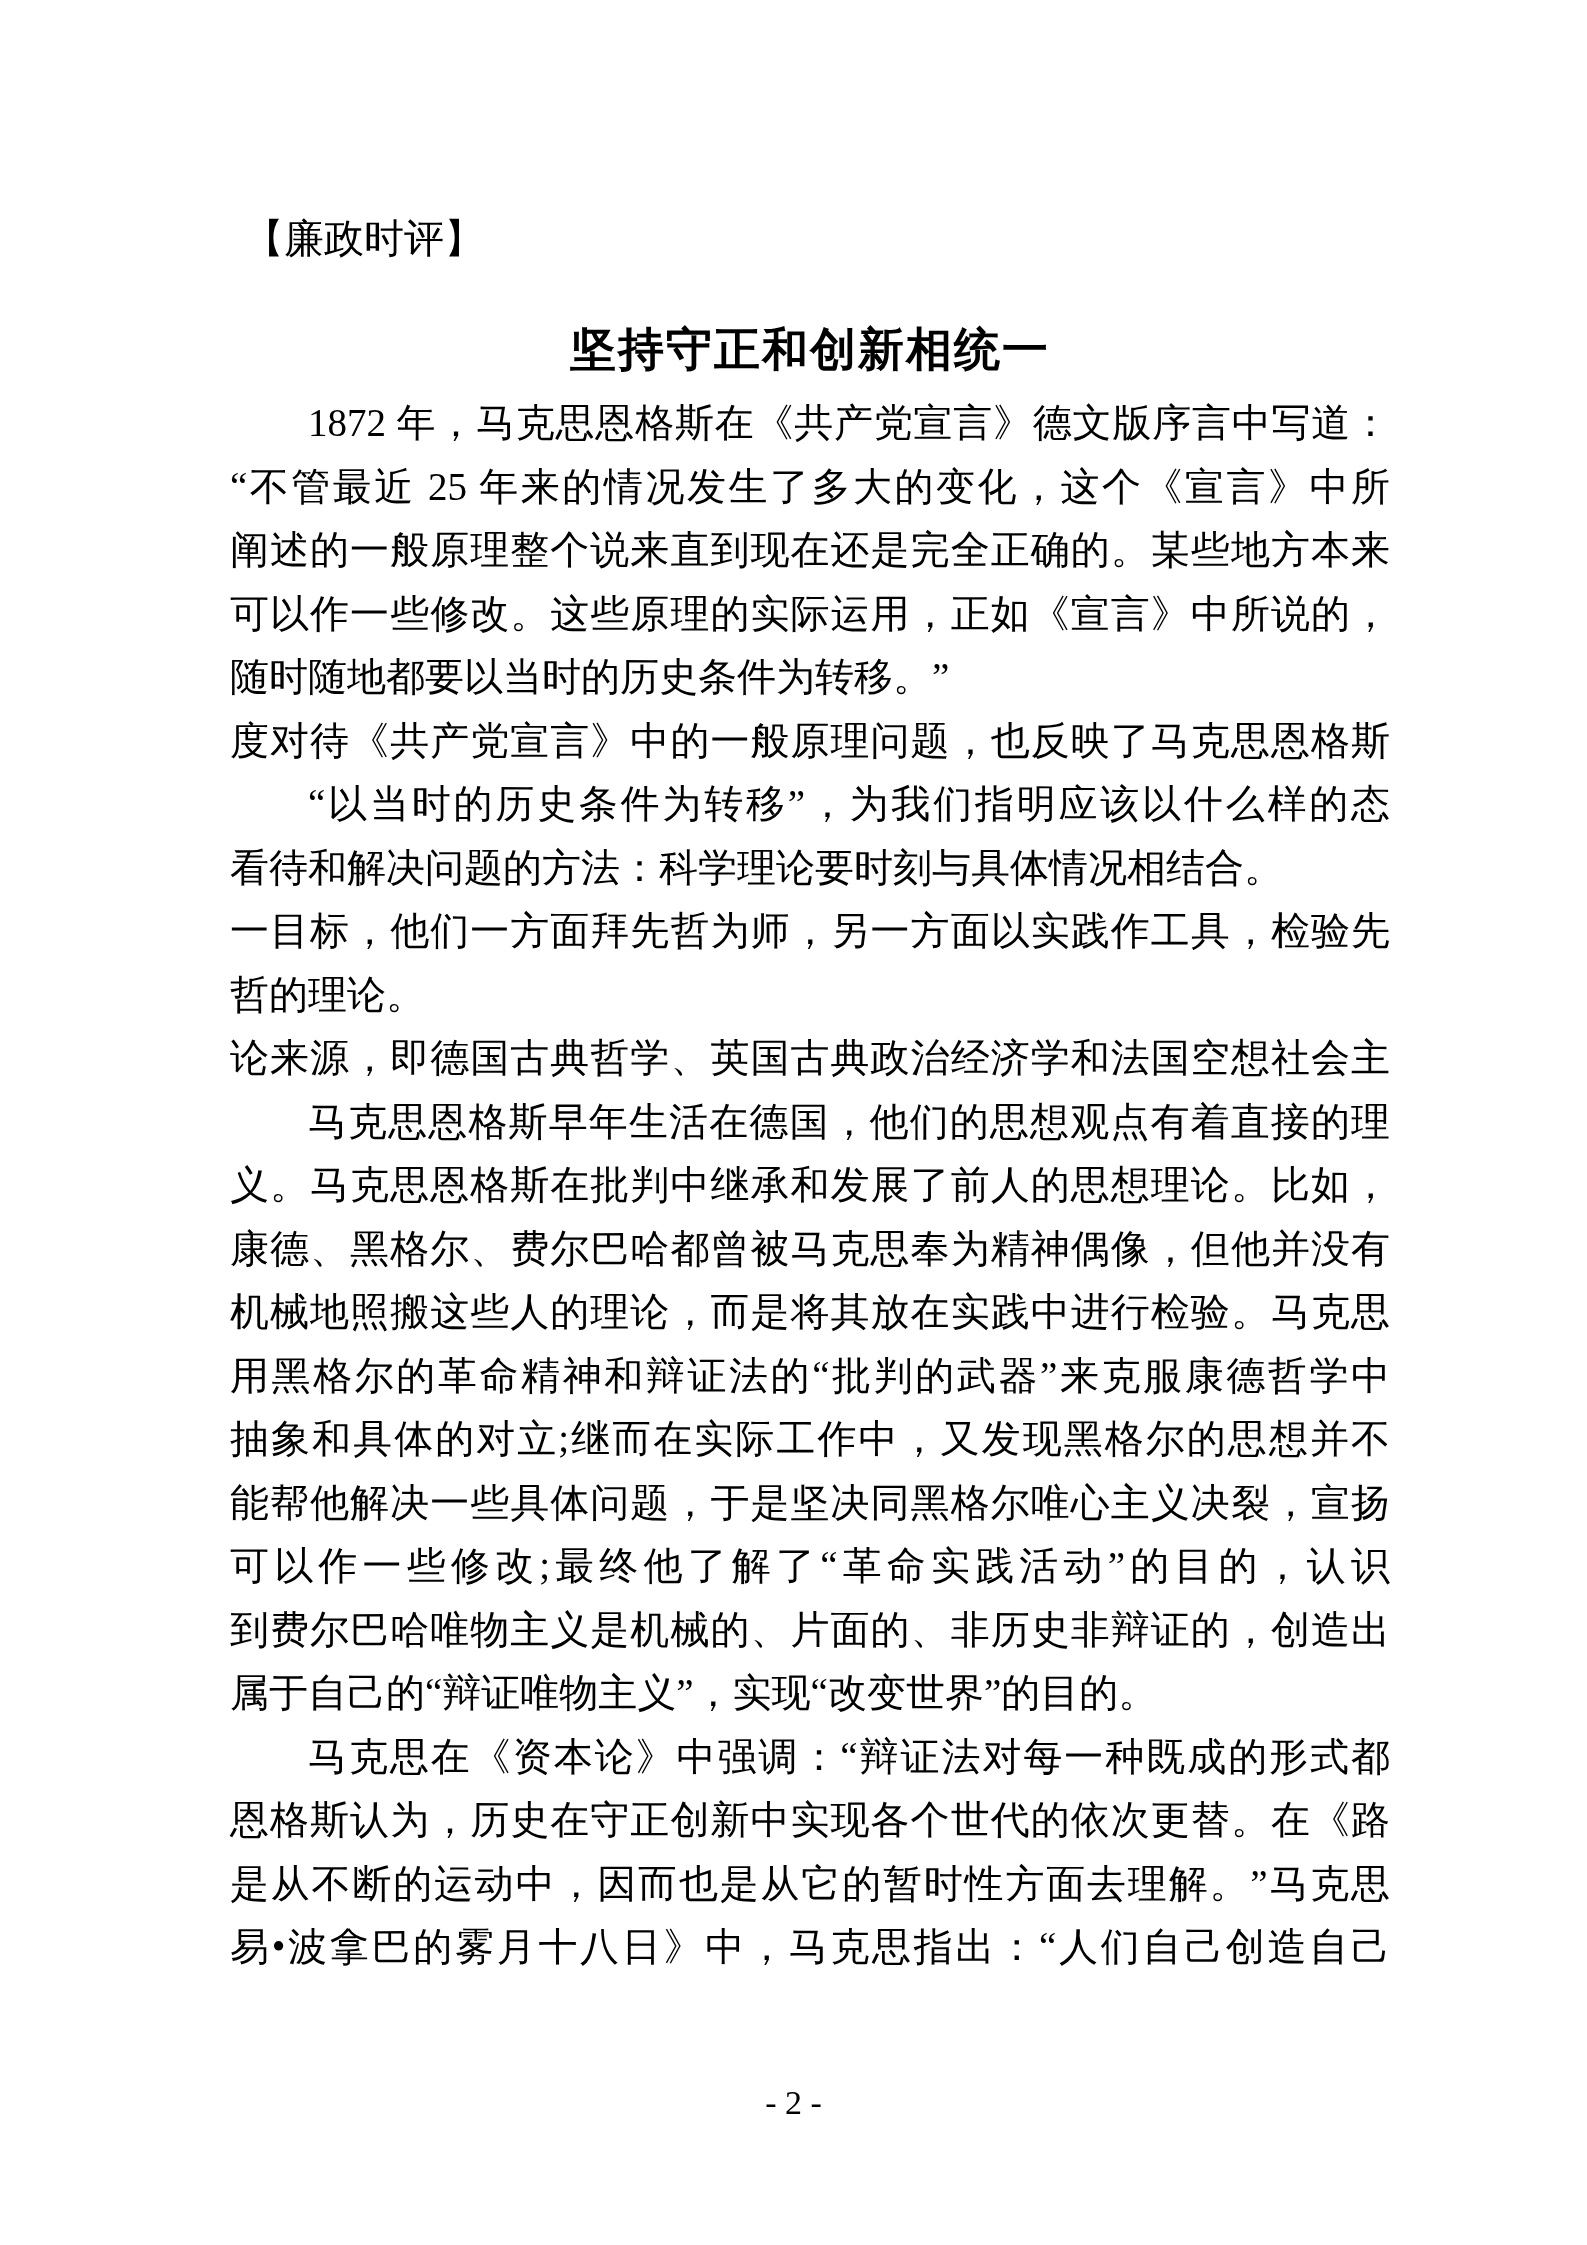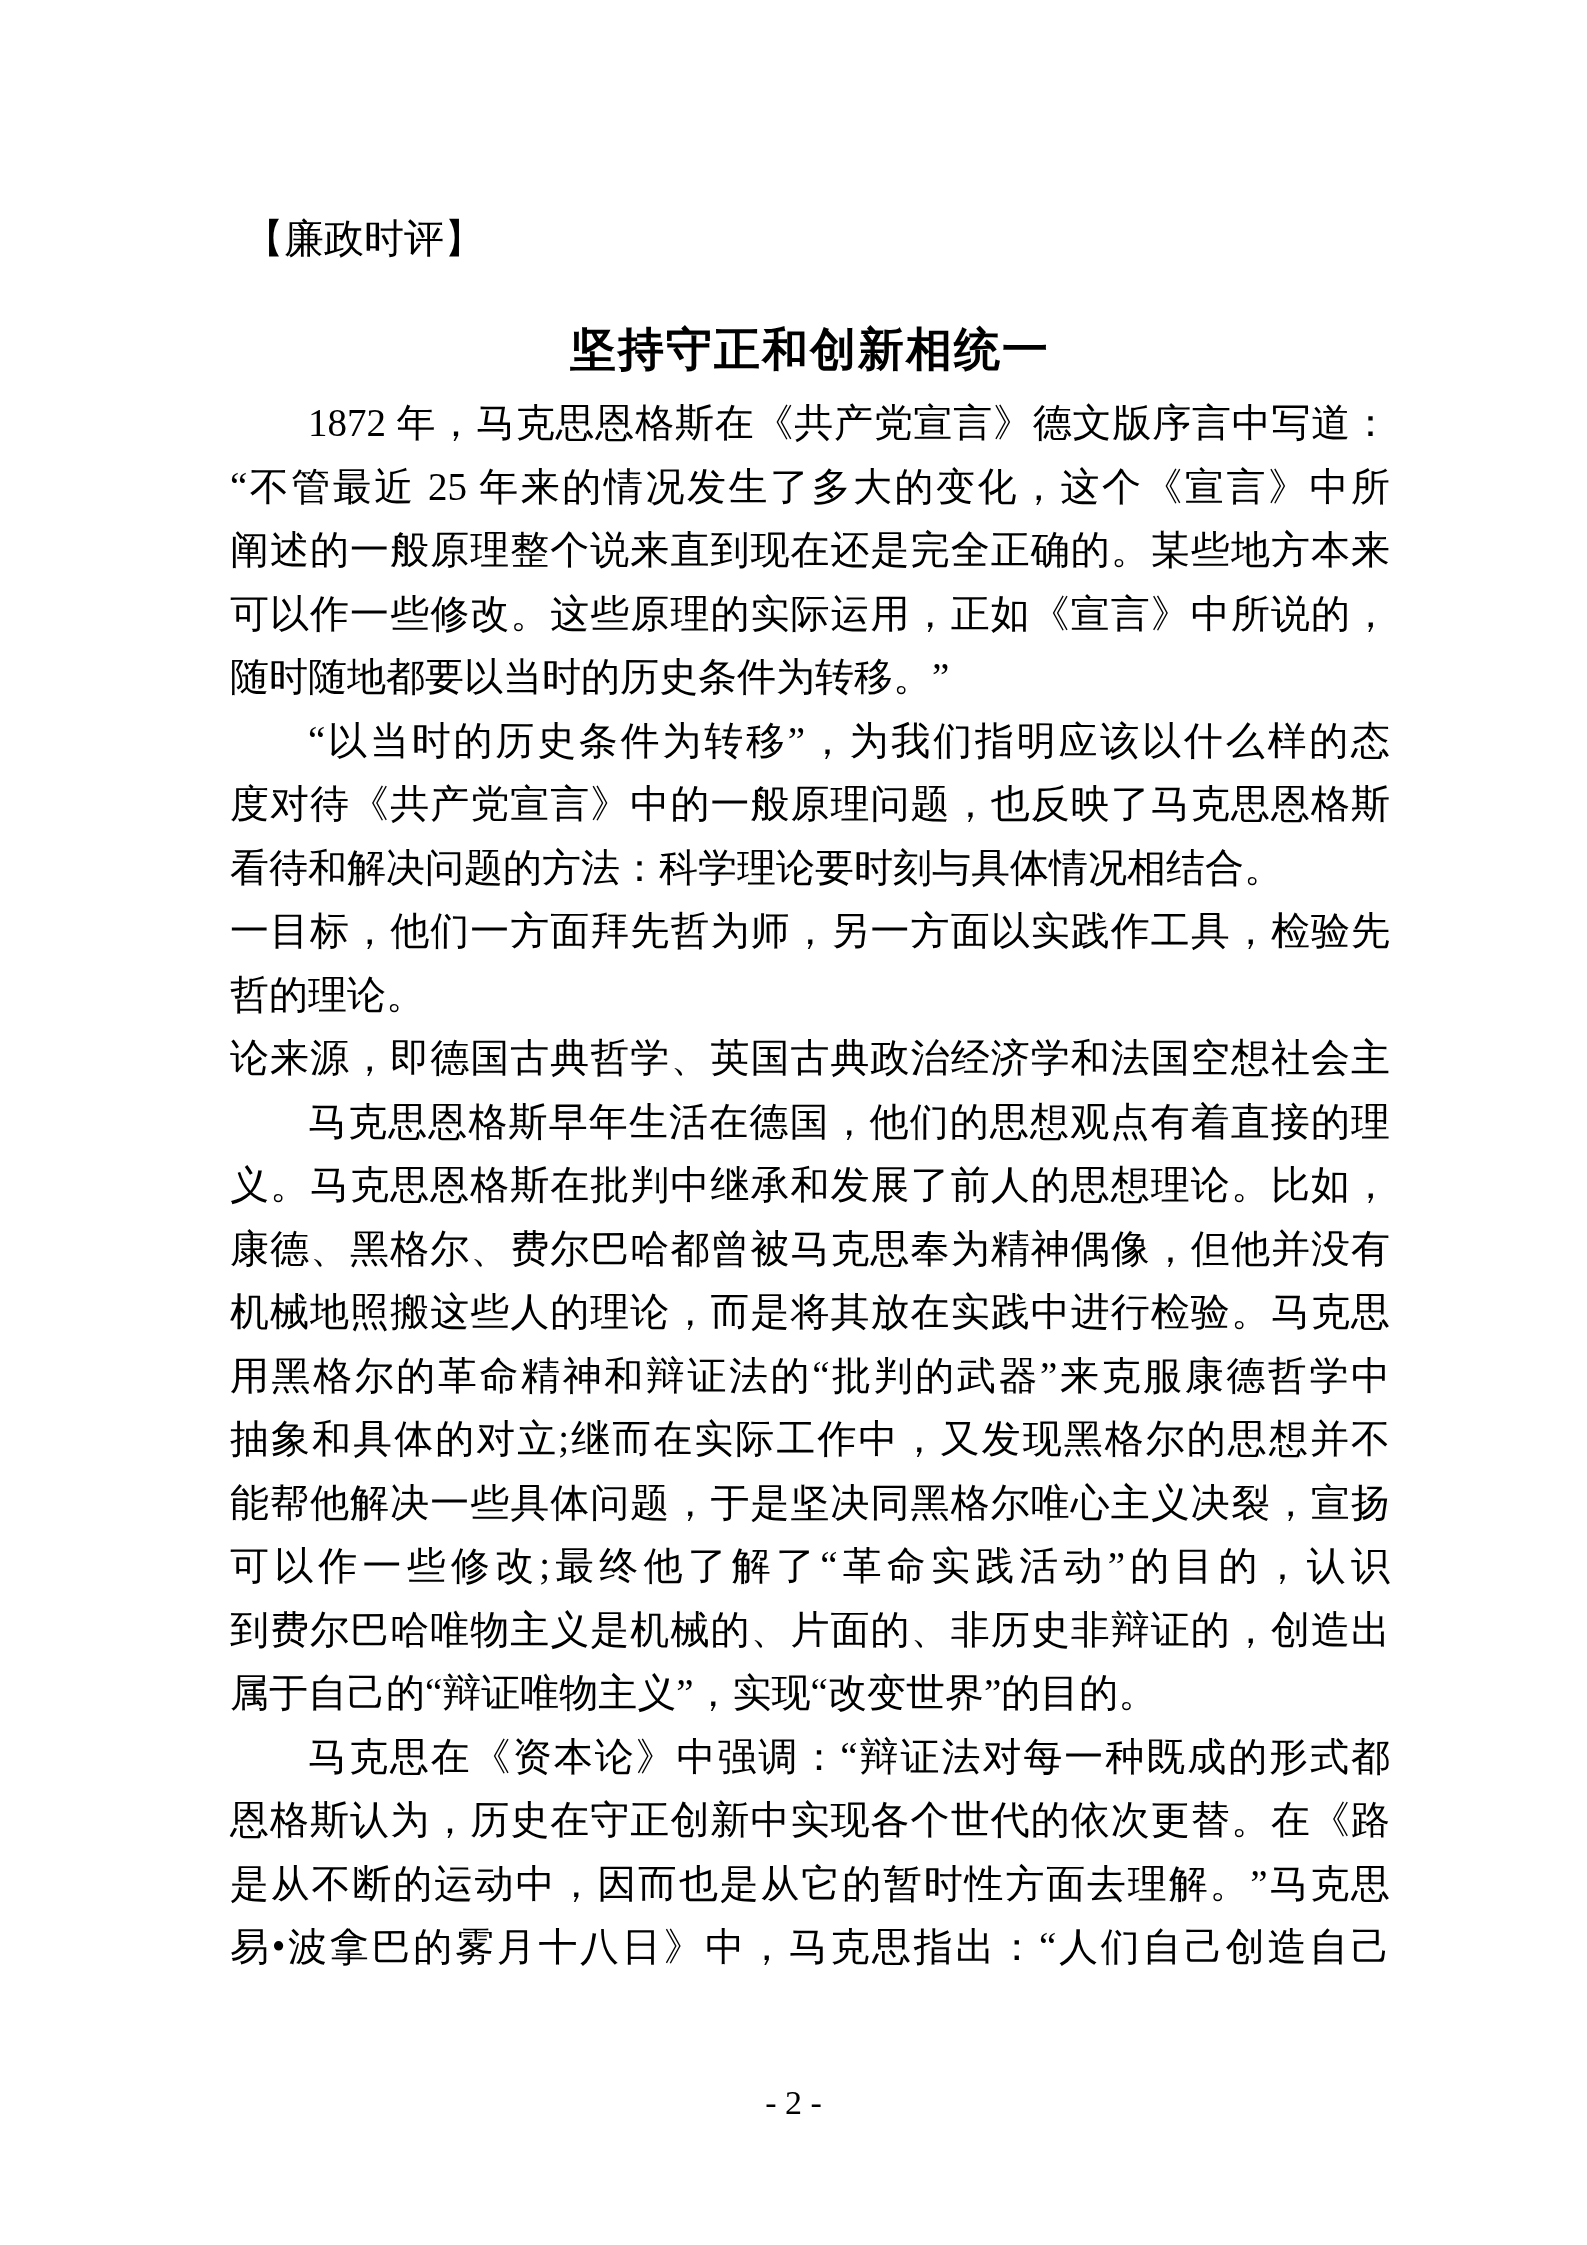--- a/index.html
+++ b/index.html
@@ -75,22 +75,22 @@
   <div class="section-tag">【廉政时评】</div>
 
   <div class="doc-title">坚持守正和创新相统一</div>
 
   <div class="body-block">
       <div class="line indent">1872 年，马克思恩格斯在《共产党宣言》德文版序言中写道：</div>
       <div class="line">“不管最近 25 年来的情况发生了多大的变化，这个《宣言》中所</div>
       <div class="line">阐述的一般原理整个说来直到现在还是完全正确的。某些地方本来</div>
       <div class="line">可以作一些修改。这些原理的实际运用，正如《宣言》中所说的，</div>
       <div class="line last">随时随地都要以当时的历史条件为转移。”</div>
+      <div class="line">度对待《共产党宣言》中的一般原理问题，也反映了马克思恩格斯</div>
       <div class="line indent">“以当时的历史条件为转移”，为我们指明应该以什么样的态</div>
-      <div class="line">度对待《共产党宣言》中的一般原理问题，也反映了马克思恩格斯</div>
       <div class="line last">看待和解决问题的方法：科学理论要时刻与具体情况相结合。</div>
       <div class="line">一目标，他们一方面拜先哲为师，另一方面以实践作工具，检验先</div>
       <div class="line last">哲的理论。</div>
       <div class="line">论来源，即德国古典哲学、英国古典政治经济学和法国空想社会主</div>
       <div class="line indent">马克思恩格斯早年生活在德国，他们的思想观点有着直接的理</div>
       <div class="line">义。马克思恩格斯在批判中继承和发展了前人的思想理论。比如，</div>
       <div class="line">康德、黑格尔、费尔巴哈都曾被马克思奉为精神偶像，但他并没有</div>
       <div class="line">机械地照搬这些人的理论，而是将其放在实践中进行检验。马克思</div>
       <div class="line">用黑格尔的革命精神和辩证法的“批判的武器”来克服康德哲学中</div>
       <div class="line">抽象和具体的对立;继而在实际工作中，又发现黑格尔的思想并不</div>

